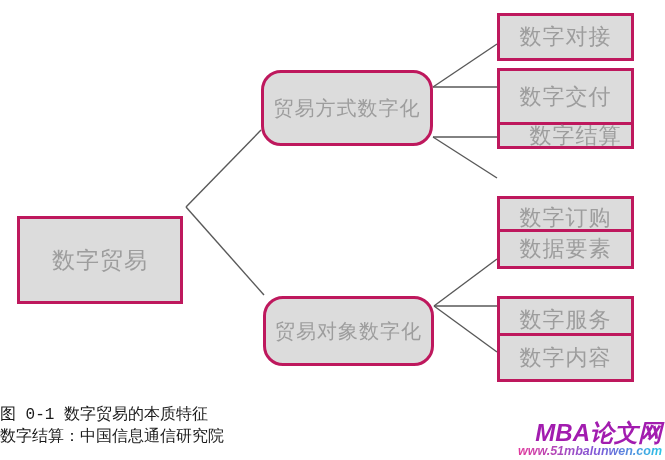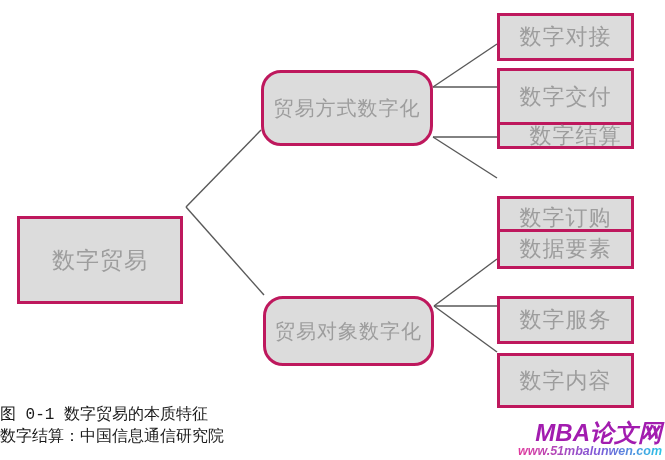--- a/index.html
+++ b/index.html
@@ -48,21 +48,21 @@
     left: 497px;
     width: 137px;
     font-size: 22px;
   }
   .leaf-0 { top: 13px;  height: 48px; }
   .leaf-1 { top: 68px;  height: 58px; }
   .leaf-2 { top: 122px; height: 27px; padding-left: 20px; }
   .leaf-3 { top: 173px; height: 44px; margin-top: 23px; }
   .leaf-4 { top: 229px; height: 40px; }
   .leaf-5 { top: 296px; height: 48px; }
-  .leaf-6 { top: 353px; height: 55px; }
+  .leaf-6 { top: 333px; height: 49px; }
   .caption {
     position: absolute;
     left: 0; top: 404px;
     width: 650px;
     text-align: left;
     font-family: Liberation Mono, monospace;
     color: #1a1a1a;
     font-size: 16px;
     line-height: 22px;
   }

